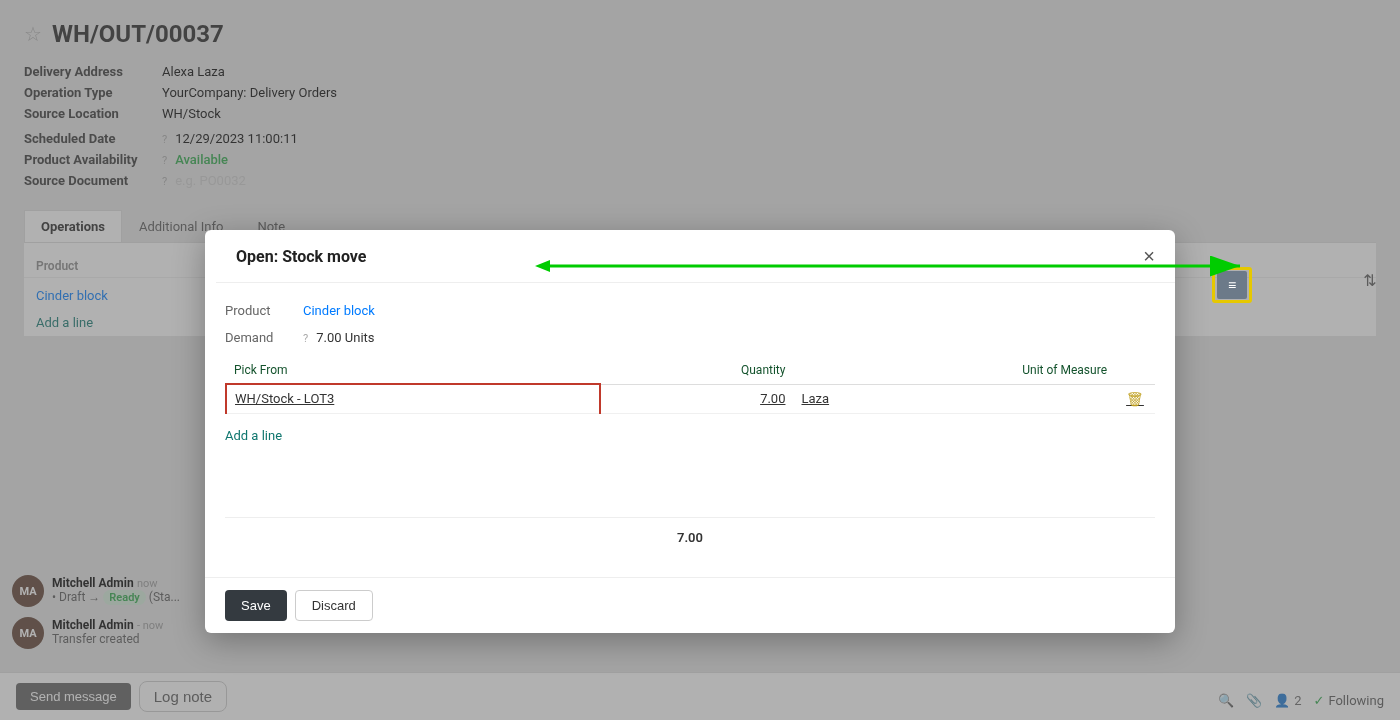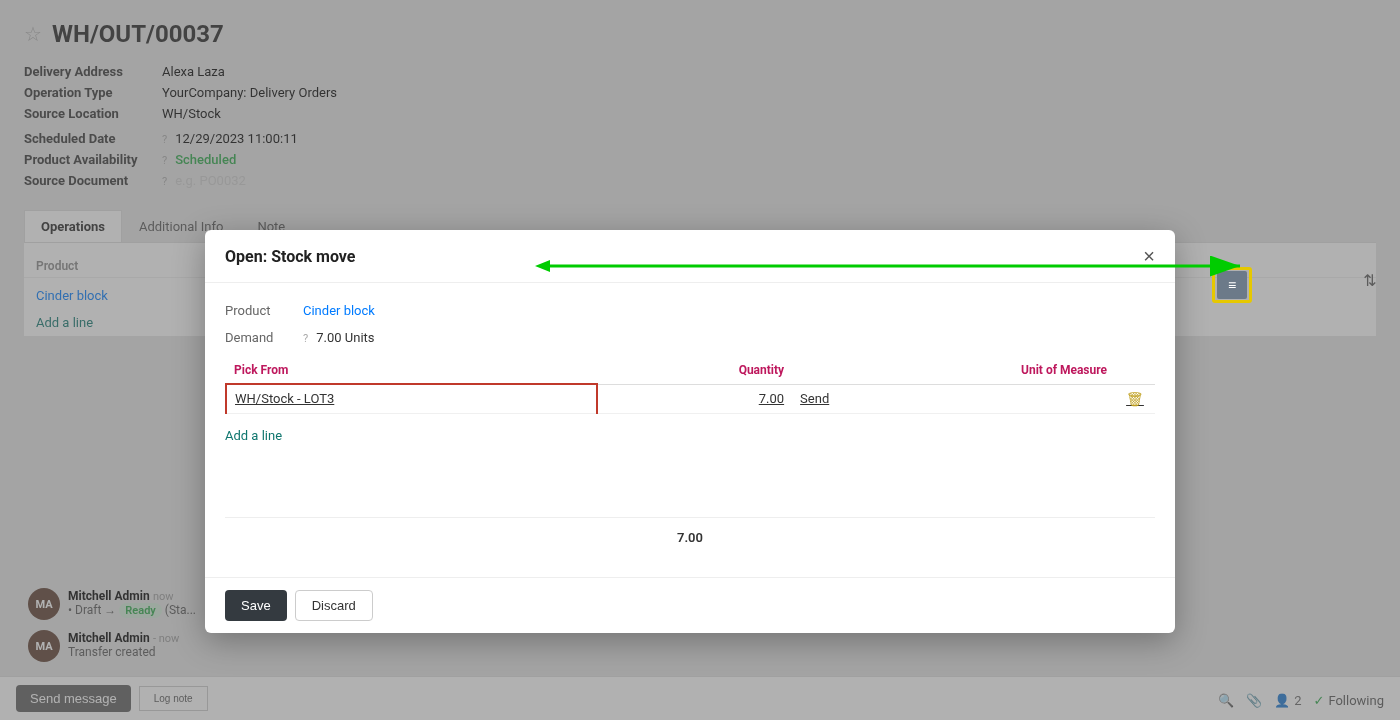--- a/index.html
+++ b/index.html
@@ -168,23 +168,23 @@
       padding: 6px 14px;
       border-radius: 4px;
       cursor: pointer;
       font-size: 13px;
     }
 
     .btn-log {
       background: transparent;
       border: 1px solid #ccc;
       padding: 6px 14px;
-      border-radius: 0;
-      cursor: pointer;
-      font-size: 10px;
+      border-radius: 8px;
+      cursor: pointer;
+      font-size: 15px;
       color: #555;
     }
 
     .bottom-right-icons {
       position: absolute;
       right: 16px;
       bottom: 12px;
       display: flex;
       align-items: center;
       gap: 12px;
@@ -200,24 +200,24 @@
       cursor: pointer;
     }
 
     .following-check {
       color: #28a745;
     }
 
     
     .chat-area {
       position: absolute;
-      bottom: 40px;
+      bottom: 53px;
       left: 0;
       width: 400px;
-      padding: 8px 28px;
+      padding: 8px 12px;
     }
 
     .chat-entry {
       display: flex;
       gap: 8px;
       margin-bottom: 10px;
       align-items: flex-start;
     }
 
     .avatar {
@@ -270,20 +270,21 @@
       box-shadow: 0 8px 32px rgba(0,0,0,0.3);
       z-index: 20;
     }
 
     .modal-header {
       display: flex;
       align-items: center;
       justify-content: space-between;
       padding: 16px 20px;
       border-bottom: 1px solid #eee;
+      margin-left: 11px;
     }
 
     .modal-title {
       font-size: 16px;
       font-weight: 700;
       color: #222;
     }
 
     .modal-close {
       background: none;
@@ -329,22 +330,22 @@
     
     .pick-table {
       width: 100%;
       border-collapse: collapse;
       margin-bottom: 8px;
     }
 
     .pick-table thead tr th {
       text-align: left;
       font-size: 12px;
-      color: #be185d;
-      font-weight: 700;
+      color: #14532d;
+      font-weight: 400;
       padding: 6px 8px;
       border-bottom: 1px solid #ddd;
     }
 
     .pick-table thead tr th:nth-child(2),
     .pick-table thead tr th:nth-child(3) {
       text-align: right;
     }
 
     .pick-table tbody tr td {
@@ -512,21 +513,21 @@
 
     <div>
       <div class="field-row">
         <span class="field-label">Scheduled Date</span>
         <span class="field-help">?</span>
         <span class="field-value">12/29/2023 11:00:11</span>
       </div>
       <div class="field-row">
         <span class="field-label">Product Availability</span>
         <span class="field-help">?</span>
-        <span class="field-value green">Scheduled</span>
+        <span class="field-value green">Available</span>
       </div>
       <div class="field-row">
         <span class="field-label">Source Document</span>
         <span class="field-help">?</span>
         <span class="field-value" style="color:#ccc;">e.g. PO0032</span>
       </div>
     </div>
   </div>
 
   <div class="tabs">
@@ -631,21 +632,21 @@
           <th>Pick From</th>
           <th>Quantity</th>
           <th>Unit of Measure</th>
           <th style="width:40px;"></th>
         </tr>
       </thead>
       <tbody id="pick-table-body">
       <tr>
             <td class="pick-from-cell">WH/Stock - LOT3</td>
             <td style="text-align: right;">7.00</td>
-            <td>Send</td>
+            <td>Laza</td>
             <td style="text-align: center;"><span class="del-icon">🗑</span></td>
           </tr>
         </tbody>
     </table>
 
     <a class="add-line-link" style="padding-left:0;">Add a line</a>
 
     <div style="height: 60px;"></div>
 
     <div class="total-row">

